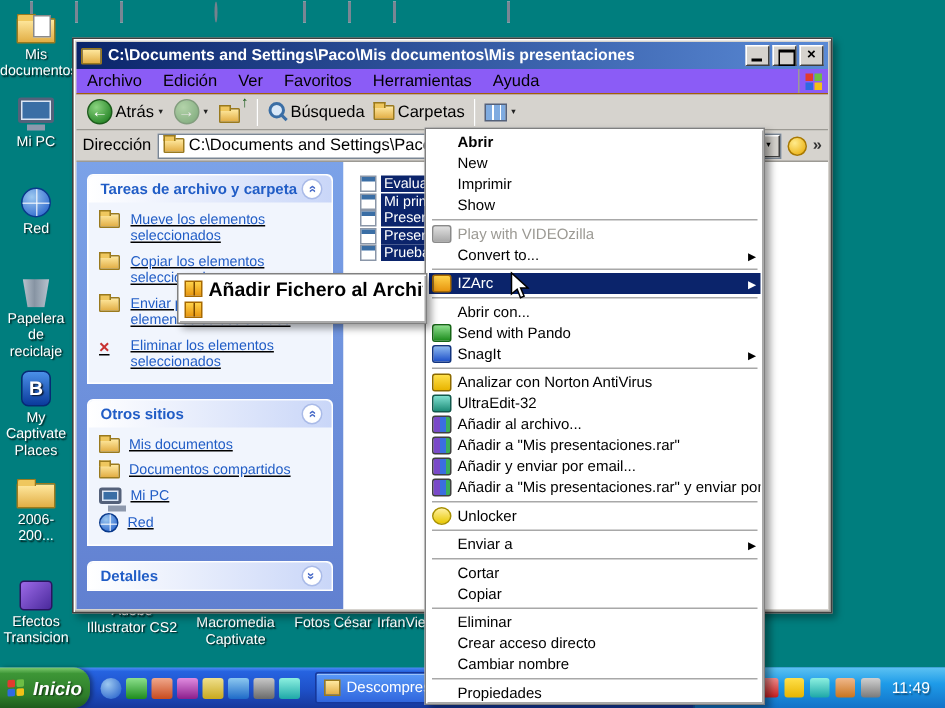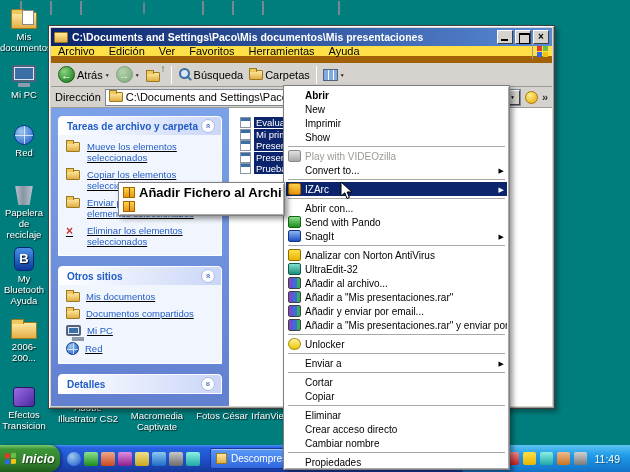--- a/index.html
+++ b/index.html
@@ -30,21 +30,21 @@
 
 .window{position:absolute;left:48px;top:25px;width:507px;height:384px;background:#D6D3CE;border:1px solid #404040;box-shadow:inset 1px 1px 0 #FFFFFF,inset -1px -1px 0 #9C9A94,3px 3px 5px rgba(0,0,0,.35);padding:2px;z-index:10;}
 .titlebar{height:18px;background:linear-gradient(90deg,#0A246A,#5A8AD6);display:flex;align-items:center;padding:0 3px;color:#fff;font-weight:bold;}
 .t-title{white-space:nowrap;overflow:hidden;font-size:10.5px;}
 .t-ico{flex:0 0 14px;width:14px;height:11px;margin-right:4px;position:relative;background:linear-gradient(#FFE9A0,#E2AE45);border:1px solid #9A7A1E;border-radius:1px;}
 .t-btns{margin-left:auto;display:flex;gap:2px;}
 .t-btn{width:16px;height:14px;background:#D6D3CE;border:1px solid;border-color:#fff #404040 #404040 #fff;font-size:10px;line-height:11px;text-align:center;color:#000;font-weight:bold;position:relative;}
 .t-btn.min::after{content:"";position:absolute;left:3px;bottom:2px;width:7px;height:2px;background:#000;}
 .t-btn.max::after{content:"";position:absolute;left:3px;top:2px;width:9px;height:8px;border:1px solid #000;border-top-width:2px;}
 .t-btn.close::after{content:"×";}
-.menubar{height:17px;display:flex;align-items:center;background:#fde047;border-bottom:7px solid #a16207;}
+.menubar{height:17px;display:flex;align-items:center;background:#8b5cf6;border-bottom:1px solid #a16207;}
 .menu-item{padding:2px 7px;cursor:default;}
 .mb-logo{margin-left:auto;width:20px;height:16px;border-left:1px solid #9C9A94;display:grid;place-items:center;}
 .sq4{width:11px;height:11px;display:grid;grid-template-columns:5px 5px;grid-template-rows:5px 5px;gap:1px;}
 .sq4 b:nth-child(1){background:#E23A2E;}.sq4 b:nth-child(2){background:#6DBE45;}
 .sq4 b:nth-child(3){background:#2E6AE2;}.sq4 b:nth-child(4){background:#F2C017;}
 .toolbar{height:24px;display:flex;align-items:center;padding:0 4px;background:#D6D3CE;border-bottom:1px solid #9C9A94;}
 .tb-btn{display:flex;align-items:center;gap:2px;padding:0 3px;height:22px;cursor:default;}
 .nav-circle{width:17px;height:17px;border-radius:50%;background:radial-gradient(circle at 35% 30%,#8AD47F,#2E8B2E 75%);border:1px solid #1C5C1C;color:#fff;font-weight:bold;font-size:11px;display:flex;align-items:center;justify-content:center;}
 .nav-circle.disabled{opacity:.45;}
 .arr-left::after{content:"←";}
@@ -183,21 +183,21 @@
   <div class="dicon" style="left:0;top:178px">
     <div class="img">
         <span class="bin"></span>
       </div>
     <div>Papelera de reciclaje</div>
   </div>
   <div class="dicon" style="left:0;top:244px">
     <div class="img">
         <span class="btico"></span>
       </div>
-    <div>My Bluetooth Ayuda</div>
+    <div>My Captivate Places</div>
   </div>
   <div class="dicon" style="left:0;top:312px">
     <div class="img">
         <span class="folder"></span>
       </div>
     <div>2006-200...</div>
   </div>
   <div class="dicon" style="left:0;top:380px">
     <div class="img">
         <span class="fxico"></span>

